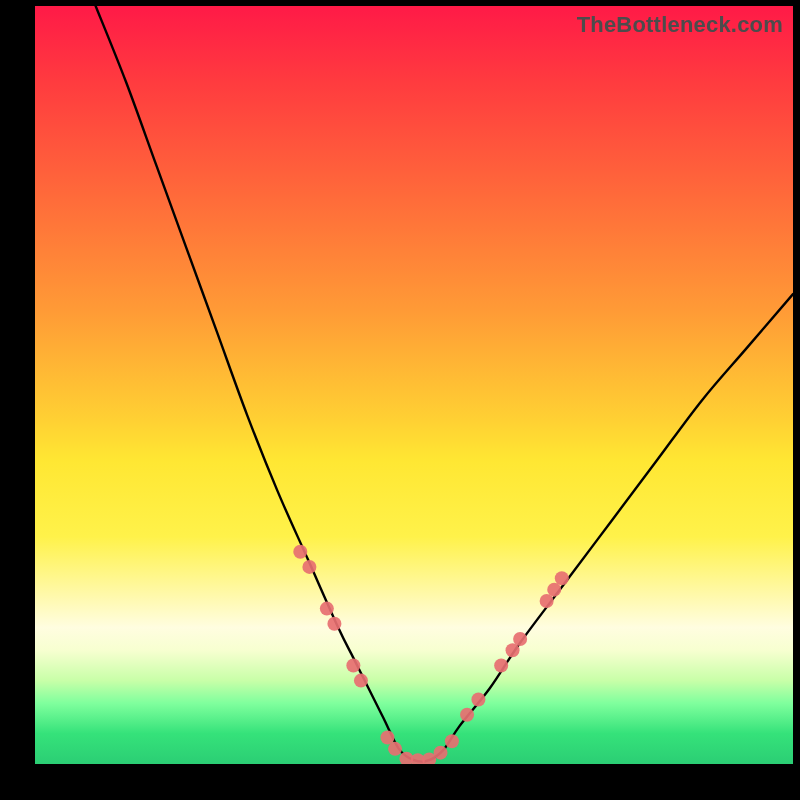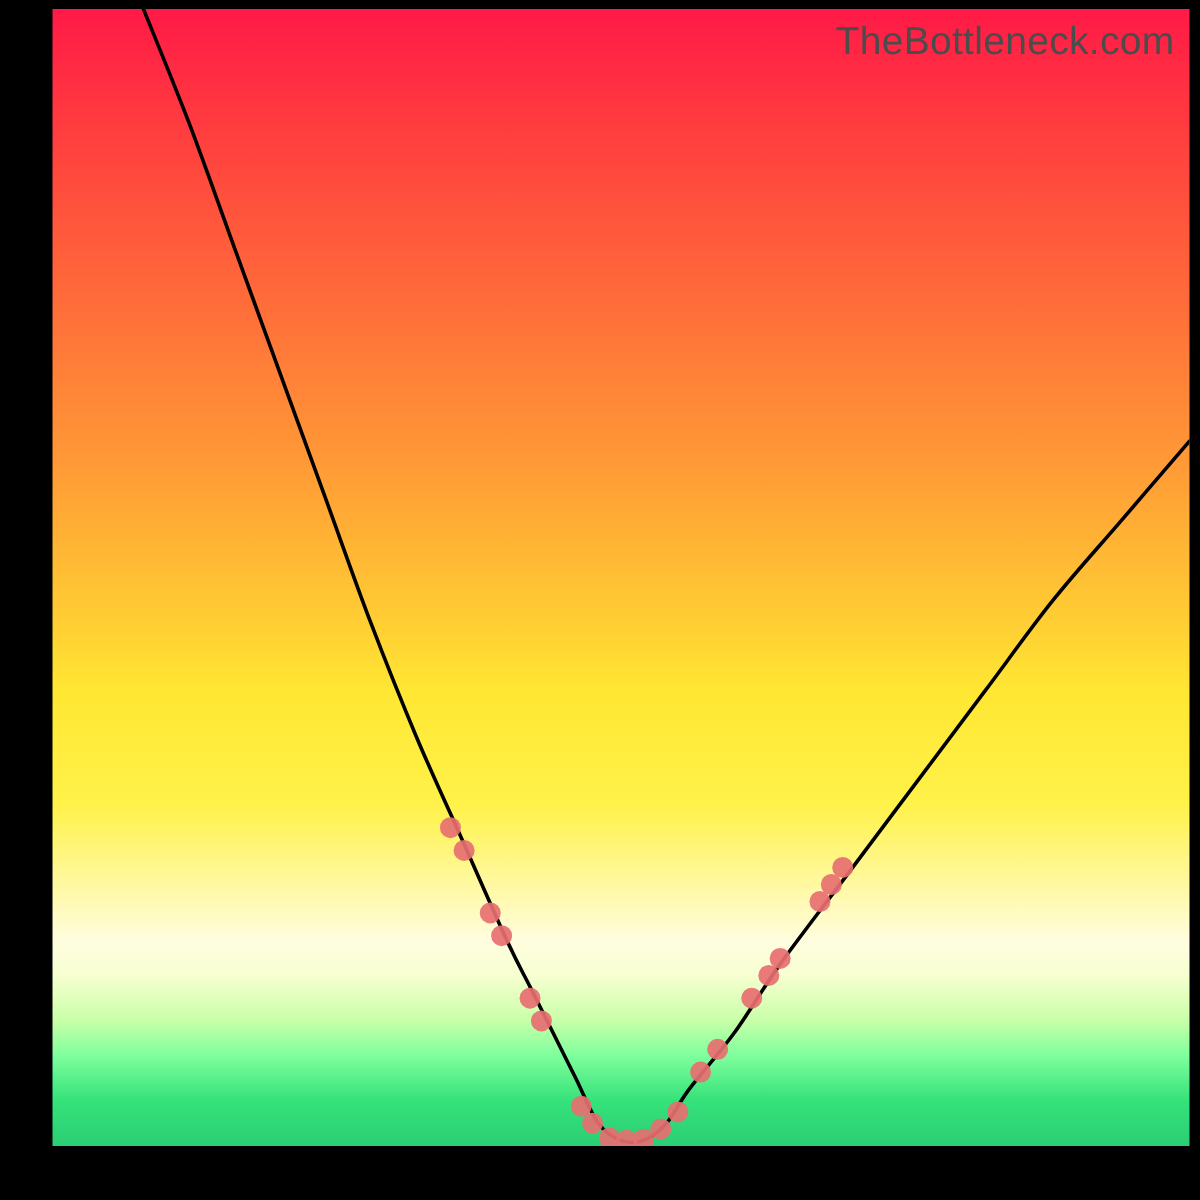--- a/index.html
+++ b/index.html
@@ -36,22 +36,22 @@
       #c8ffa8 89%,
       #7fff9d 92%,
       #35e27a 96%,
       #2bce74 100%);
   }
   .watermark {
     position: absolute;
     top: 6px;
     right: 10px;
     color: #4c4c4c;
-    font-size: 26px;
-    font-weight: 400;
+    font-size: 22px;
+    font-weight: 700;
     letter-spacing: 0.2px;
     user-select: none;
   }
   svg.curve {
     position: absolute;
     left: 0;
     top: 0;
     width: 758px;
     height: 758px;
   }

